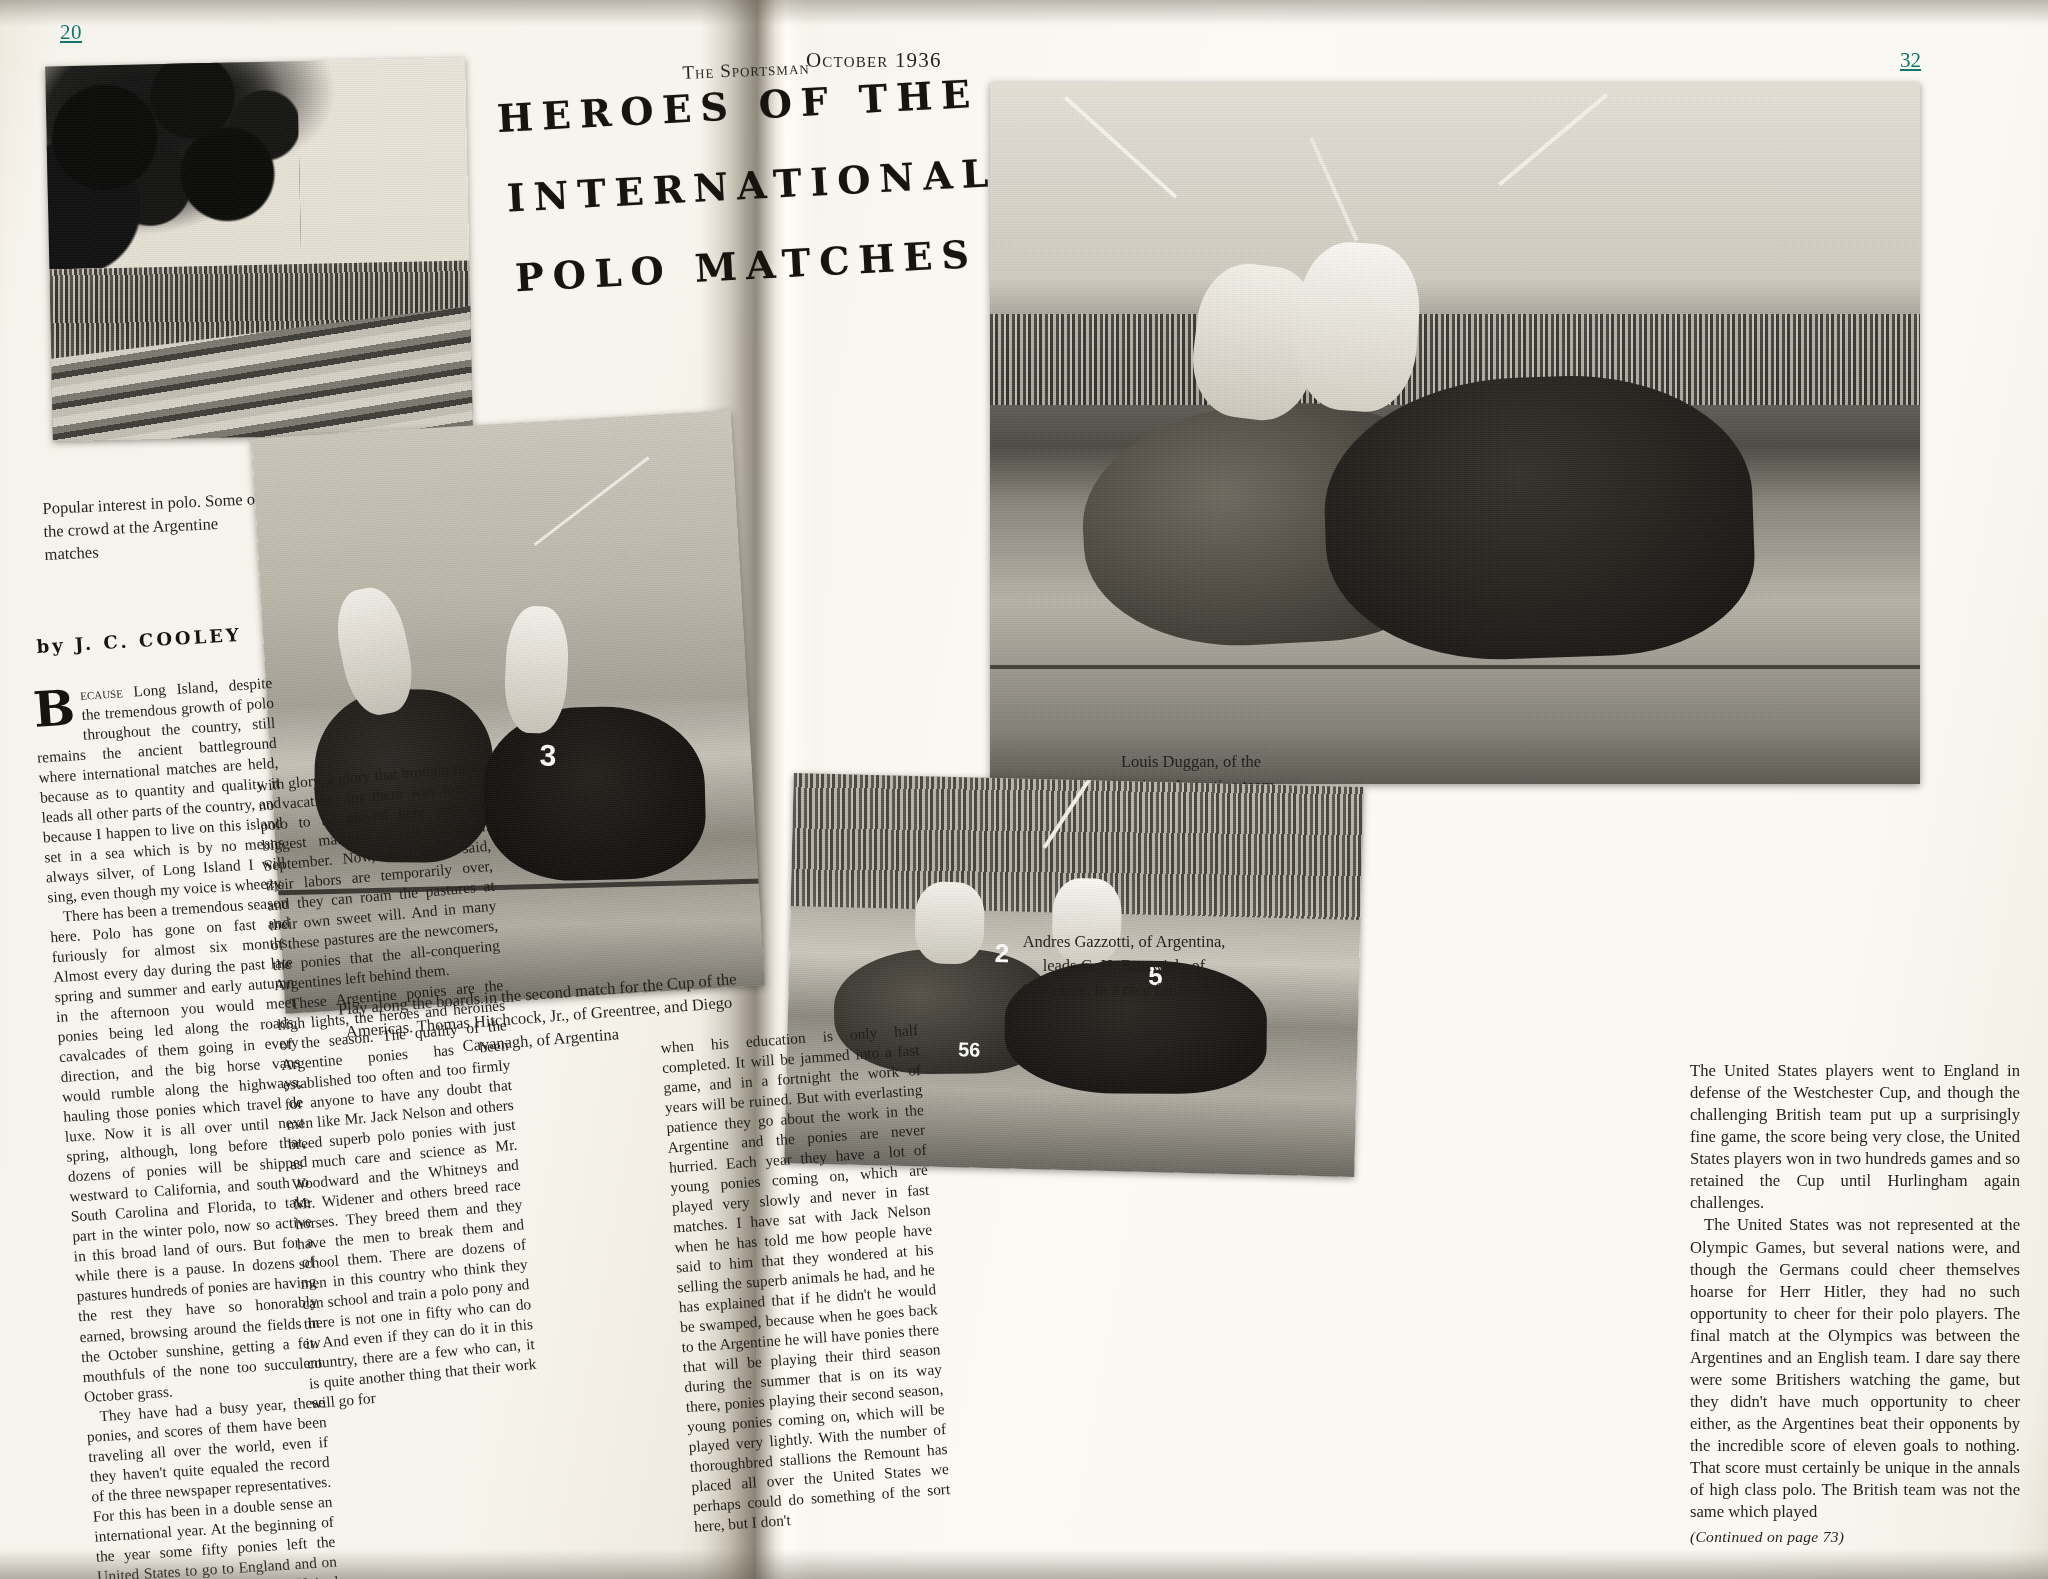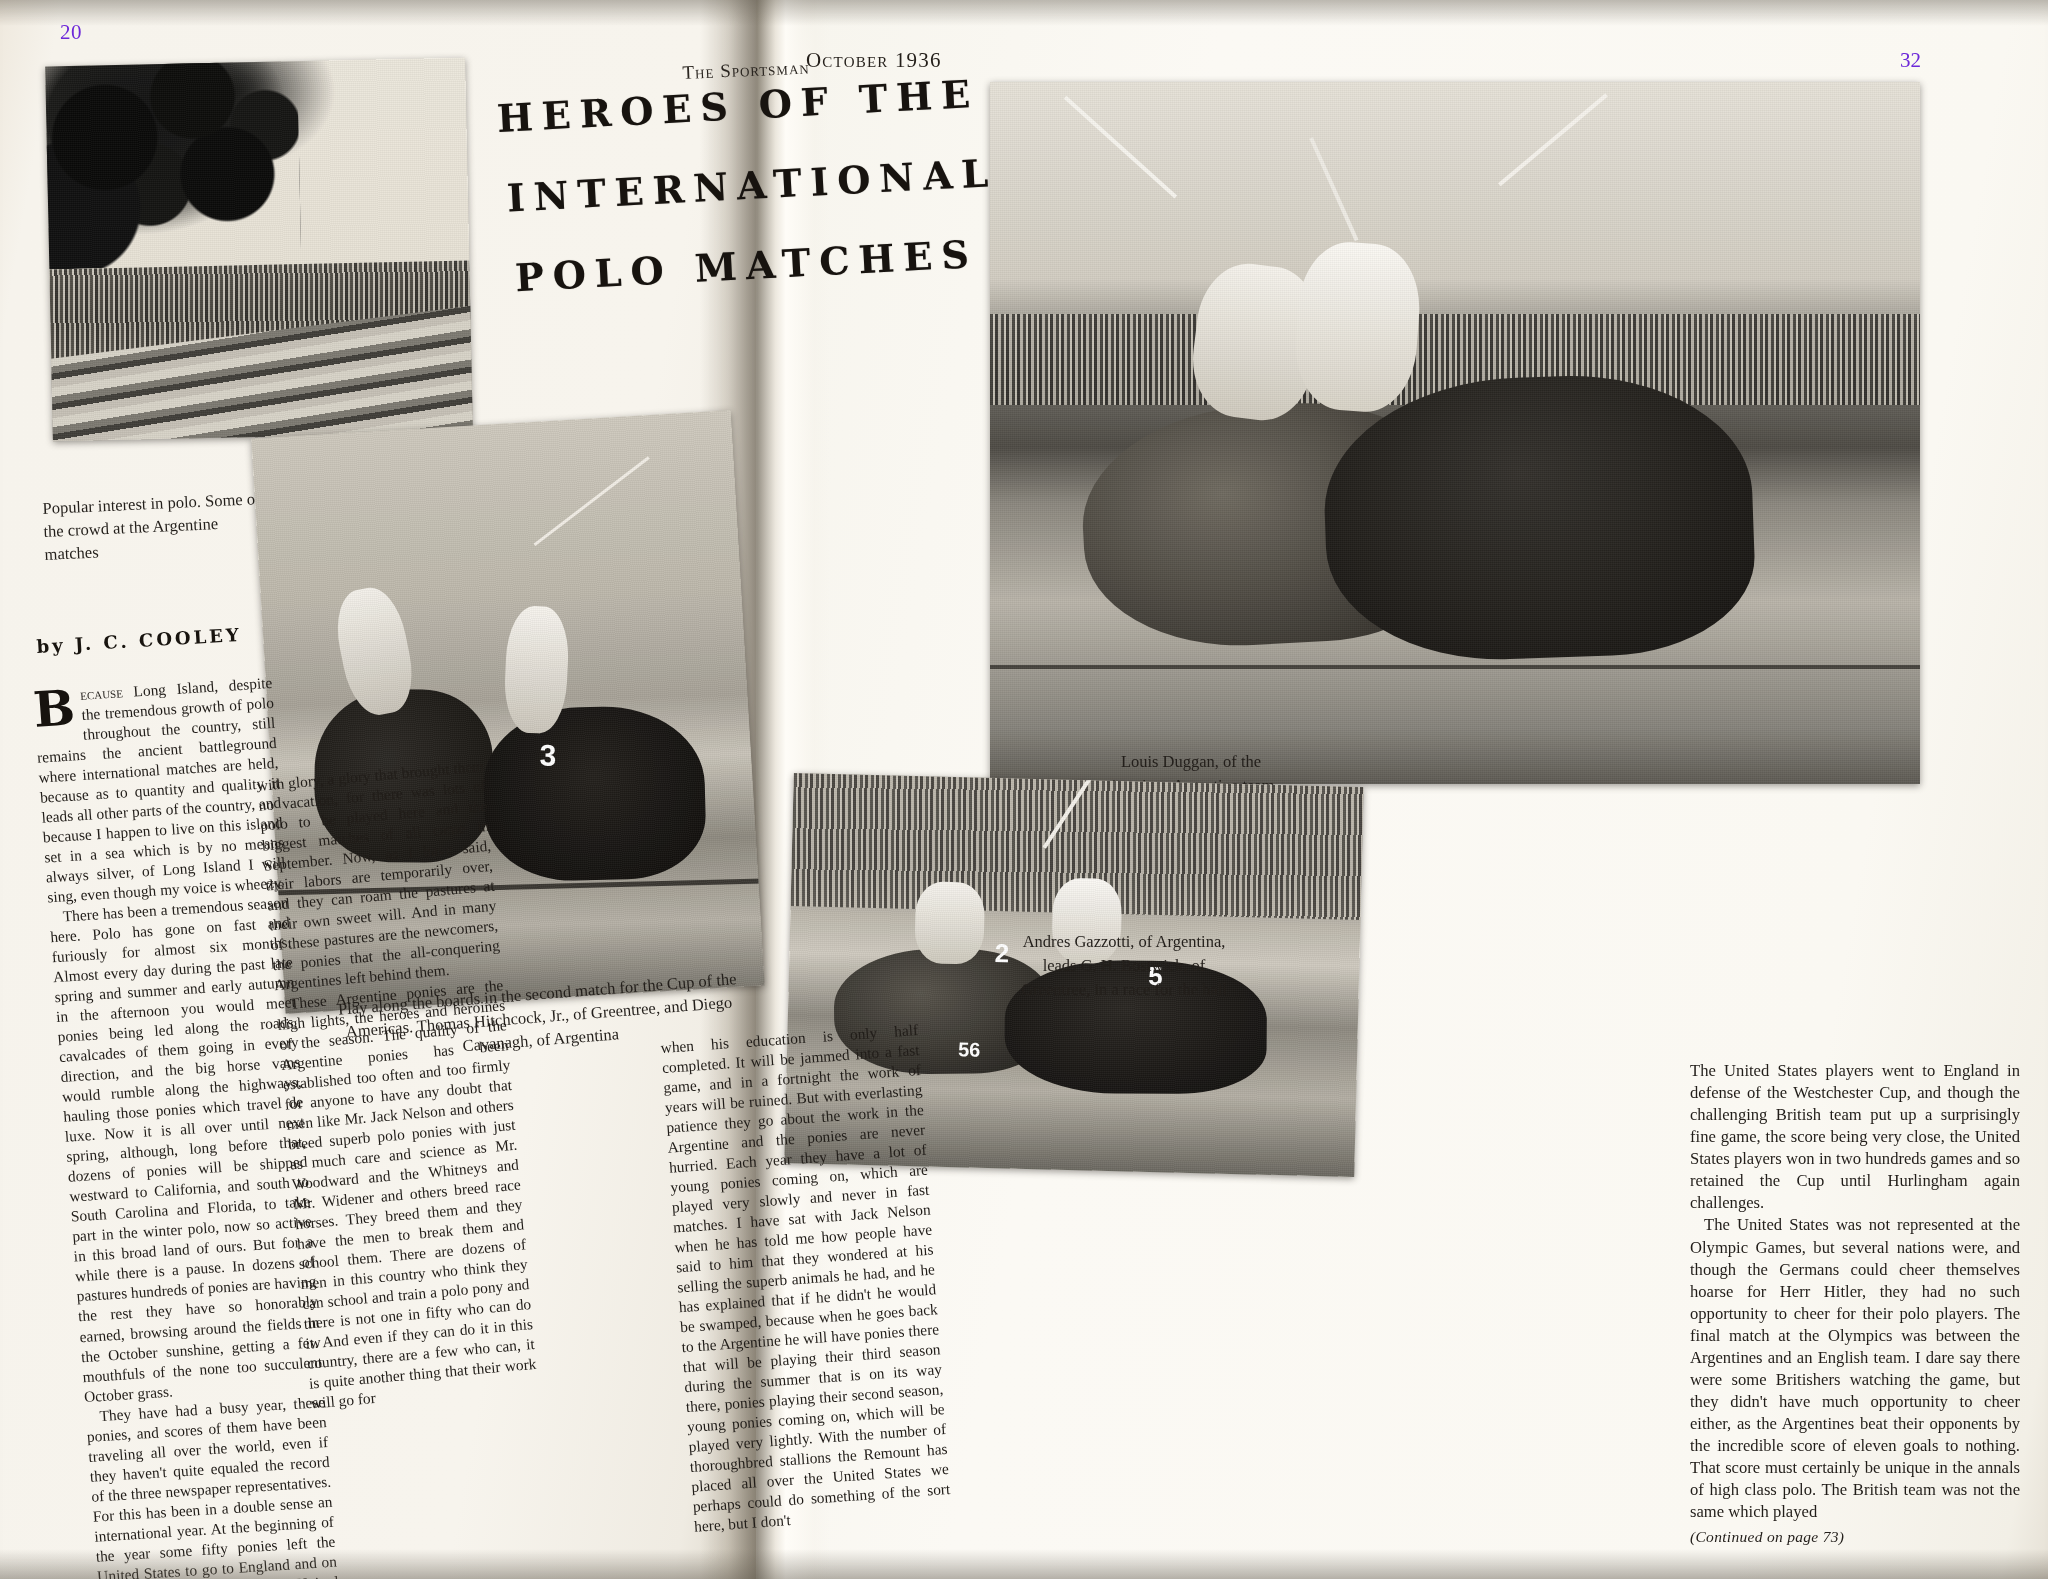--- a/index.html
+++ b/index.html
@@ -16,21 +16,21 @@
      background:linear-gradient(90deg,rgba(150,140,122,0) 0%,rgba(146,136,118,.30) 22%,rgba(96,88,74,.55) 44%,rgba(235,230,220,.85) 58%,rgba(255,253,248,.95) 66%,rgba(243,239,230,.25) 88%,rgba(243,239,230,0) 100%);}
   #right-sheet{left:756px;top:0;width:1292px;height:1579px;
      background:linear-gradient(100deg,#e2ddd1 0%,#f7f5ee 4%,#fbf9f4 30%,#faf8f2 80%,#f2efe6 97%,#e6e1d6 100%);
      box-shadow:inset 16px 0 30px -14px rgba(120,110,95,.45);}
   #page-shadow-top{position:absolute;left:0;top:0;width:2048px;height:26px;
      background:linear-gradient(180deg,rgba(90,84,72,.35),rgba(90,84,72,0));}
   #page-shadow-bot{position:absolute;left:0;bottom:0;width:2048px;height:30px;
      background:linear-gradient(0deg,rgba(90,84,72,.4),rgba(90,84,72,0));}
 
   
-  .folio{position:absolute;font-family:"Liberation Serif",serif;color:#6d28d9;}
+  .folio{position:absolute;font-family:"Liberation Serif",serif;color:#0f766e;text-decoration:underline;}
   #folio-left{left:60px;top:20px;font-size:21px;letter-spacing:.5px;}
   #folio-right{left:1900px;top:48px;font-size:21px;}
   #runhead-left{position:absolute;left:682px;top:62px;font-size:19px;
      font-variant:small-caps;letter-spacing:1px;color:#2a2520;
      transform:rotate(-2.5deg);transform-origin:left top;}
   #runhead-right{position:absolute;left:806px;top:48px;font-size:21px;
      font-variant:small-caps;letter-spacing:1.2px;color:#241f1a;}
 
   
   #headline{position:absolute;left:496px;top:100px;width:420px;

